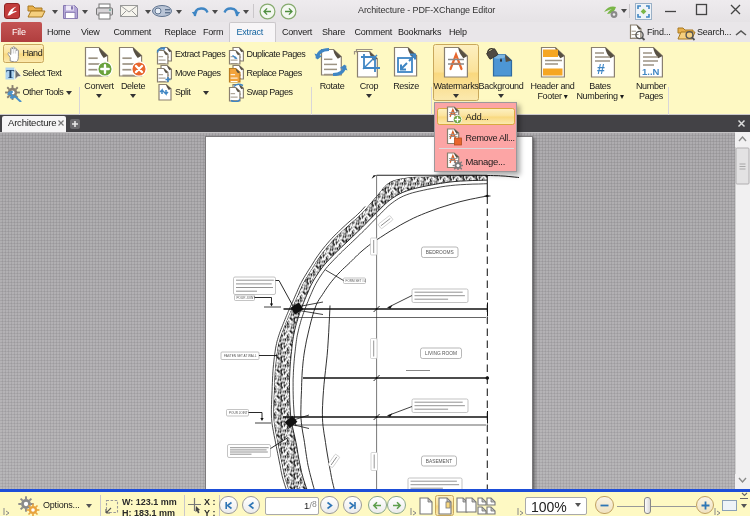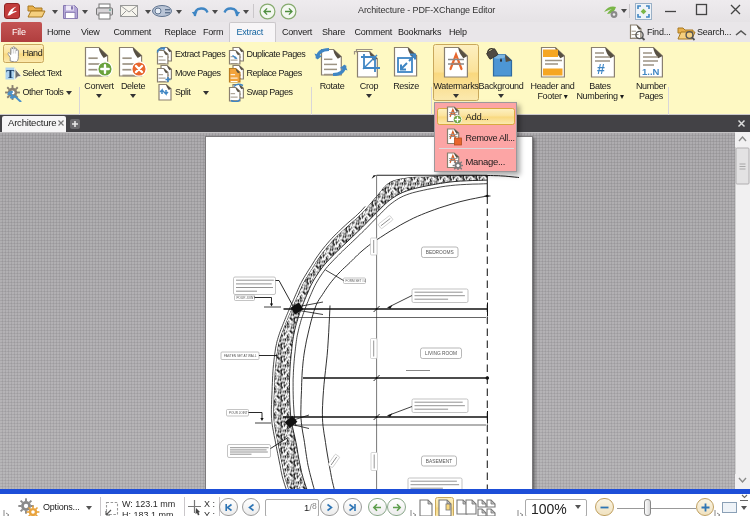--- a/index.html
+++ b/index.html
@@ -7,31 +7,31 @@
 .abs{position:absolute}
 #titlebar{position:absolute;left:0;top:0;width:750px;height:30px;background:linear-gradient(#eeebee,#e3e0e3);border-bottom:1px solid #d8d4d8}
 #menubar{position:absolute;left:0;top:22px;width:750px;height:20px;background:#e9e6e9}
 #ribbon{position:absolute;left:0;top:42px;width:750px;height:73px;background:#fef9c3;border-bottom:1px solid #cbc8cb}
 #tabbar{position:absolute;left:0;top:115px;width:750px;height:17px;background:#434246}
 #canvas{position:absolute;left:0;top:132px;width:750px;height:357px;background:#a9a7aa;overflow:hidden}
 #canvas .tex{position:absolute;left:0;top:0;width:735px;height:357px;
  background-image:radial-gradient(circle at 1px 1px, rgba(255,255,255,.17) 0.6px, rgba(0,0,0,0) 1.15px),radial-gradient(circle at 2.5px 2.5px, rgba(0,0,0,.07) 0.6px, rgba(0,0,0,0) 1.15px),linear-gradient(#a19fa2,#adabae);
  background-size:3px 3px,3px 3px,100% 100%;
  border-top:1px solid #c2c0c2}
-#statusbar{position:absolute;left:0;top:489px;width:750px;height:27px;background:#ffffff;border-top:5px solid #1d4ed8}
+#statusbar{position:absolute;left:0;top:489px;width:750px;height:27px;background:#fef9c3;border-top:3px solid #1d4ed8}
 .mi{position:absolute;top:0;height:20px;line-height:20px;font-size:9px;letter-spacing:-0.2px;color:#1a1a1a;white-space:nowrap}
 .glabel{position:absolute;top:103px;font-size:8.5px;letter-spacing:-0.3px;color:#8a8a8a;text-align:center;white-space:nowrap}
 .gsep{position:absolute;top:45px;height:66px;width:1px;background:#d9d6d9}
 .rtxt{position:absolute;font-size:9px;letter-spacing:-0.45px;color:#1a1a1a;white-space:nowrap}
 .rlbl{position:absolute;font-size:9px;letter-spacing:-0.3px;color:#1a1a1a;text-align:center;line-height:9.5px;white-space:nowrap}
 .ylw{background:linear-gradient(#fdf0c0,#fbe299 48%,#f9d87e 52%,#fbe9ae);border:1px solid #c9a85c;border-radius:2.5px}
 .arr{position:absolute;width:0;height:0;border-left:3.5px solid transparent;border-right:3.5px solid transparent;border-top:4px solid #4a4a4a}
 .sep{position:absolute;width:1px;background:#cac7ca}
 .st{position:absolute;font-size:9px;letter-spacing:-0.2px;color:#1a1a1a;line-height:27px;white-space:nowrap}
-.num{font-size:9px;font-weight:normal;color:#2a2a2a;line-height:10px;position:absolute}
+.num{font-size:9px;font-weight:bold;color:#2a2a2a;line-height:10px;position:absolute}
 .circ{position:absolute;width:18.5px;height:18.5px;border-radius:50%;border:1px solid #9a9a9a;background:linear-gradient(#fefefe,#ececec)}
 </style></head><body>
 <div id="titlebar">
     <svg class="abs" style="left:4px;top:3px" width="17" height="17">
       <rect x="0.5" y="0.5" width="15" height="15" rx="2.5" fill="#c23b3b" stroke="#8f2424"></rect>
       <path d="M3.5,12.5 Q6,5 12.5,3.5 Q9,6 8.2,9 Q12,7.5 13,8.5 Q9.5,9.5 7.6,11 Q5.5,12.8 3.5,12.5 Z" fill="#fff"></path>
     </svg>
     <svg class="abs" style="left:27px;top:3px" width="24" height="17">
       <path d="M1,3 h5 l2,2 h7 v3 h-14 z" fill="#e8b04c" stroke="#a87820" stroke-width="1"></path>
       <path d="M1,14 l3,-6 h14 l-3,6 z" fill="#f5cf7e" stroke="#a87820" stroke-width="1"></path>

